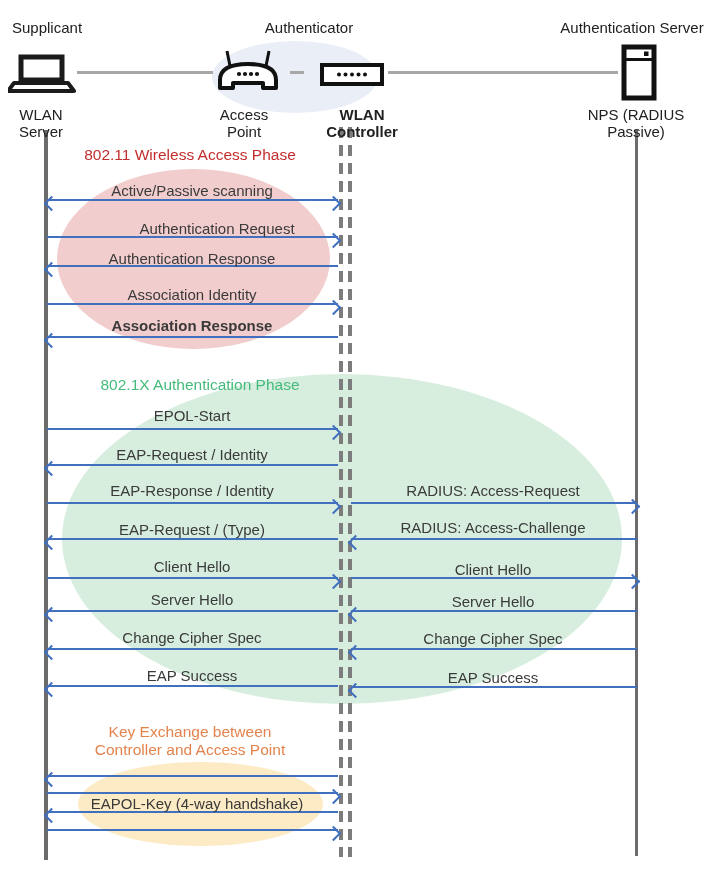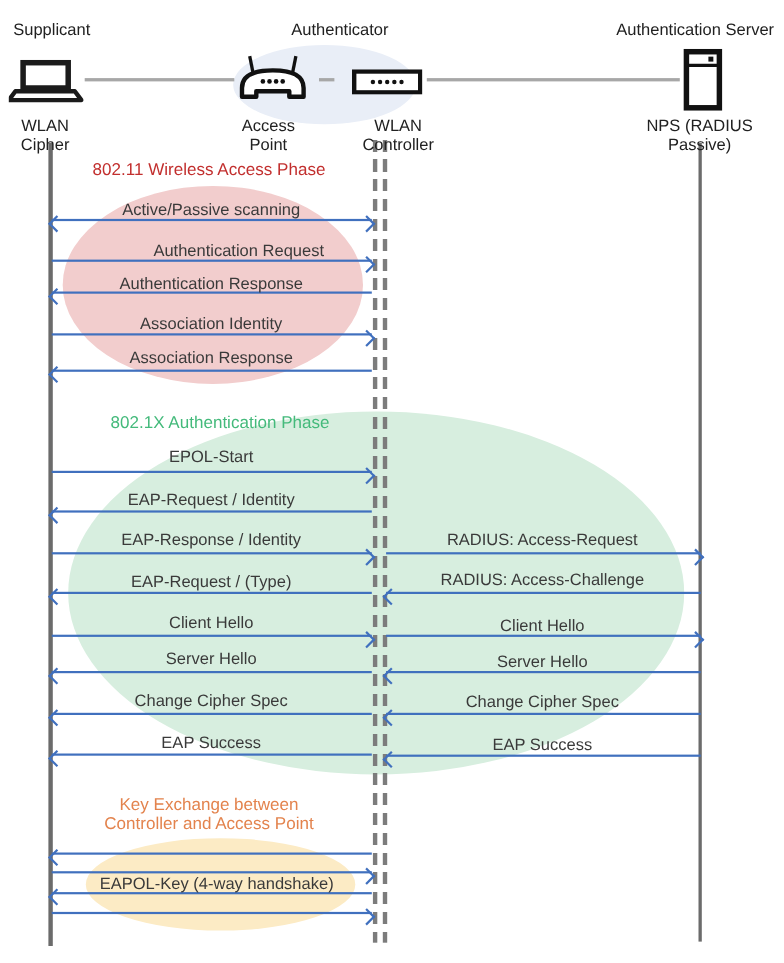--- a/index.html
+++ b/index.html
@@ -90,23 +90,23 @@
     </svg>
   </div>
   <div class="icon" style="left:621px;top:44px;width:36px;height:57px;">
     <svg width="36" height="57" viewBox="0 0 36 57">
       <rect x="3" y="3" width="30" height="51" fill="#fff" stroke="#111" stroke-width="5"></rect>
       <line x1="5" y1="15.5" x2="31" y2="15.5" stroke="#111" stroke-width="3"></line>
       <rect x="23" y="7.5" width="4.5" height="4.5" fill="#111"></rect>
     </svg>
   </div>
 
-  <div class="dev" style="left:0px;width:82px;">WLAN Cipher</div>
+  <div class="dev" style="left:0px;width:82px;">WLAN Server</div>
   <div class="dev" style="left:201px;width:86px;">Access Point</div>
-  <div class="dev" style="left:306px;width:112px;">WLAN Controller</div>
+  <div class="dev" style="left:306px;width:112px;font-weight:bold;">WLAN Controller</div>
   <div class="dev" style="left:560px;width:152px;">NPS (RADIUS Passive)</div>
 
   <div class="life solid" style="left:44px;top:130px;height:730px;"></div>
   <div class="life dashed" style="left:339px;top:127px;height:730px;"></div>
   <div class="life dashed" style="left:348px;top:127px;height:730px;"></div>
   <div class="life solid" style="left:635px;top:130px;height:726px;width:3px;"></div>
 
   <div class="ell pink"></div>
   <div class="ell green"></div>
   <div class="ell yellow"></div>
@@ -130,21 +130,21 @@
   <div class="lbl" style="left:192px;top:250px;">Authentication Response</div>
   <div class="arr" style="left:47px;top:265px;width:291px;">
       <i class="hl"></i>
     </div>
 
   <div class="lbl" style="left:192px;top:286px;">Association Identity</div>
   <div class="arr" style="left:47px;top:303px;width:291px;">
       <i class="hr"></i>
     </div>
 
-  <div class="lbl" style="left:192px;top:317px;">Association Response</div>
+  <div class="lbl" style="left:192px;top:317px;font-weight:bold;">Association Response</div>
   <div class="arr" style="left:47px;top:336px;width:291px;">
       <i class="hl"></i>
     </div>
 
   <div class="lbl" style="left:192px;top:407px;">EPOL-Start</div>
   <div class="arr" style="left:47px;top:428px;width:291px;">
       <i class="hr"></i>
     </div>
 
   <div class="lbl" style="left:192px;top:446px;text-align:right;">EAP-Request / Identity</div>

